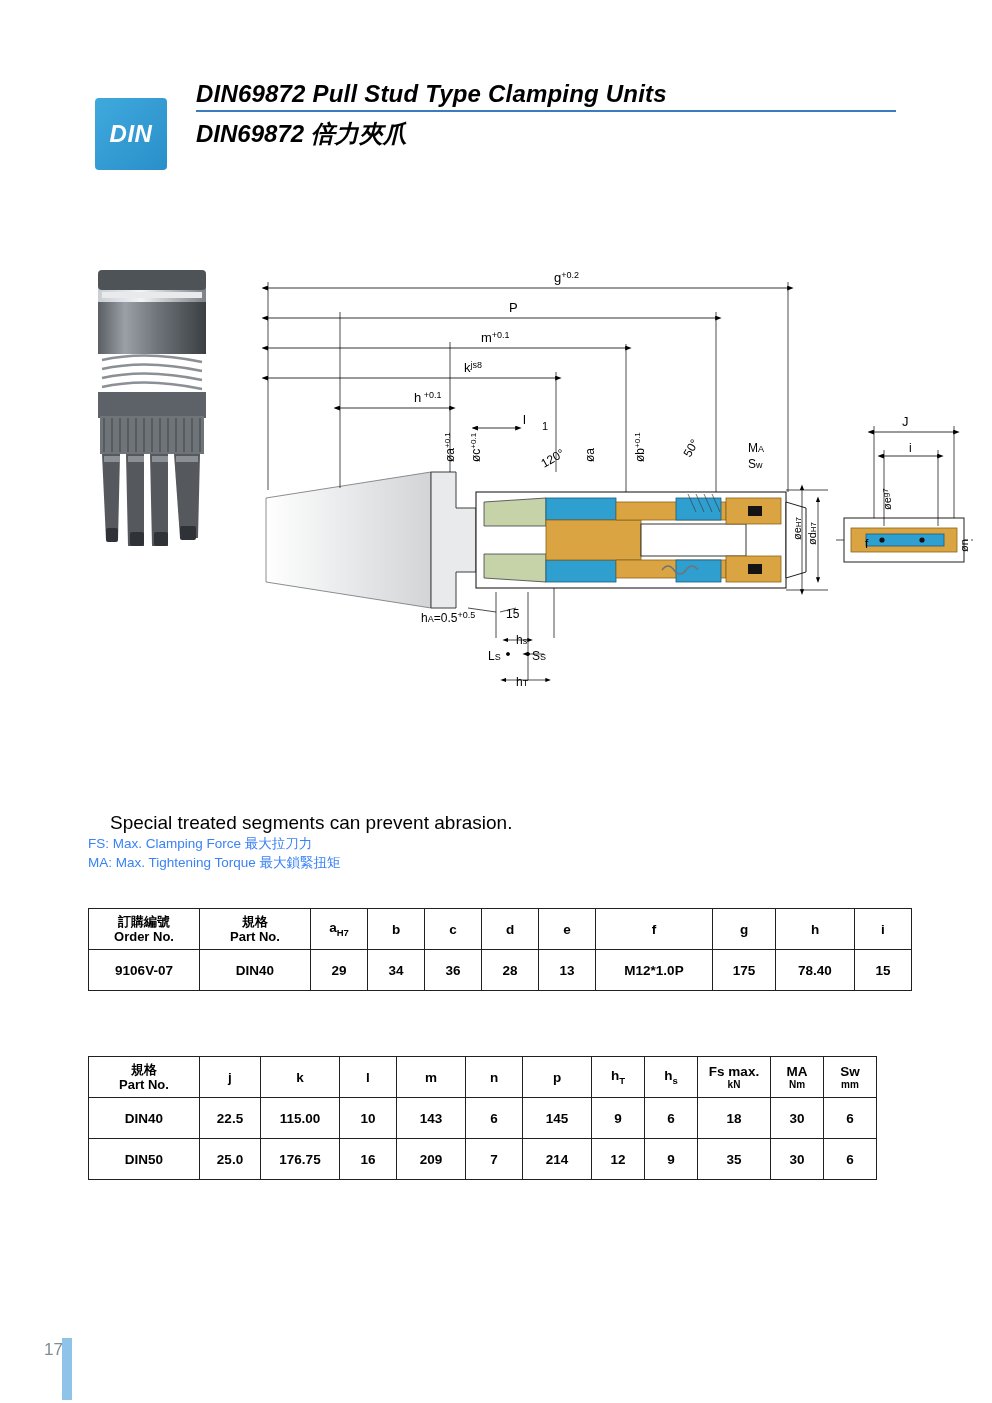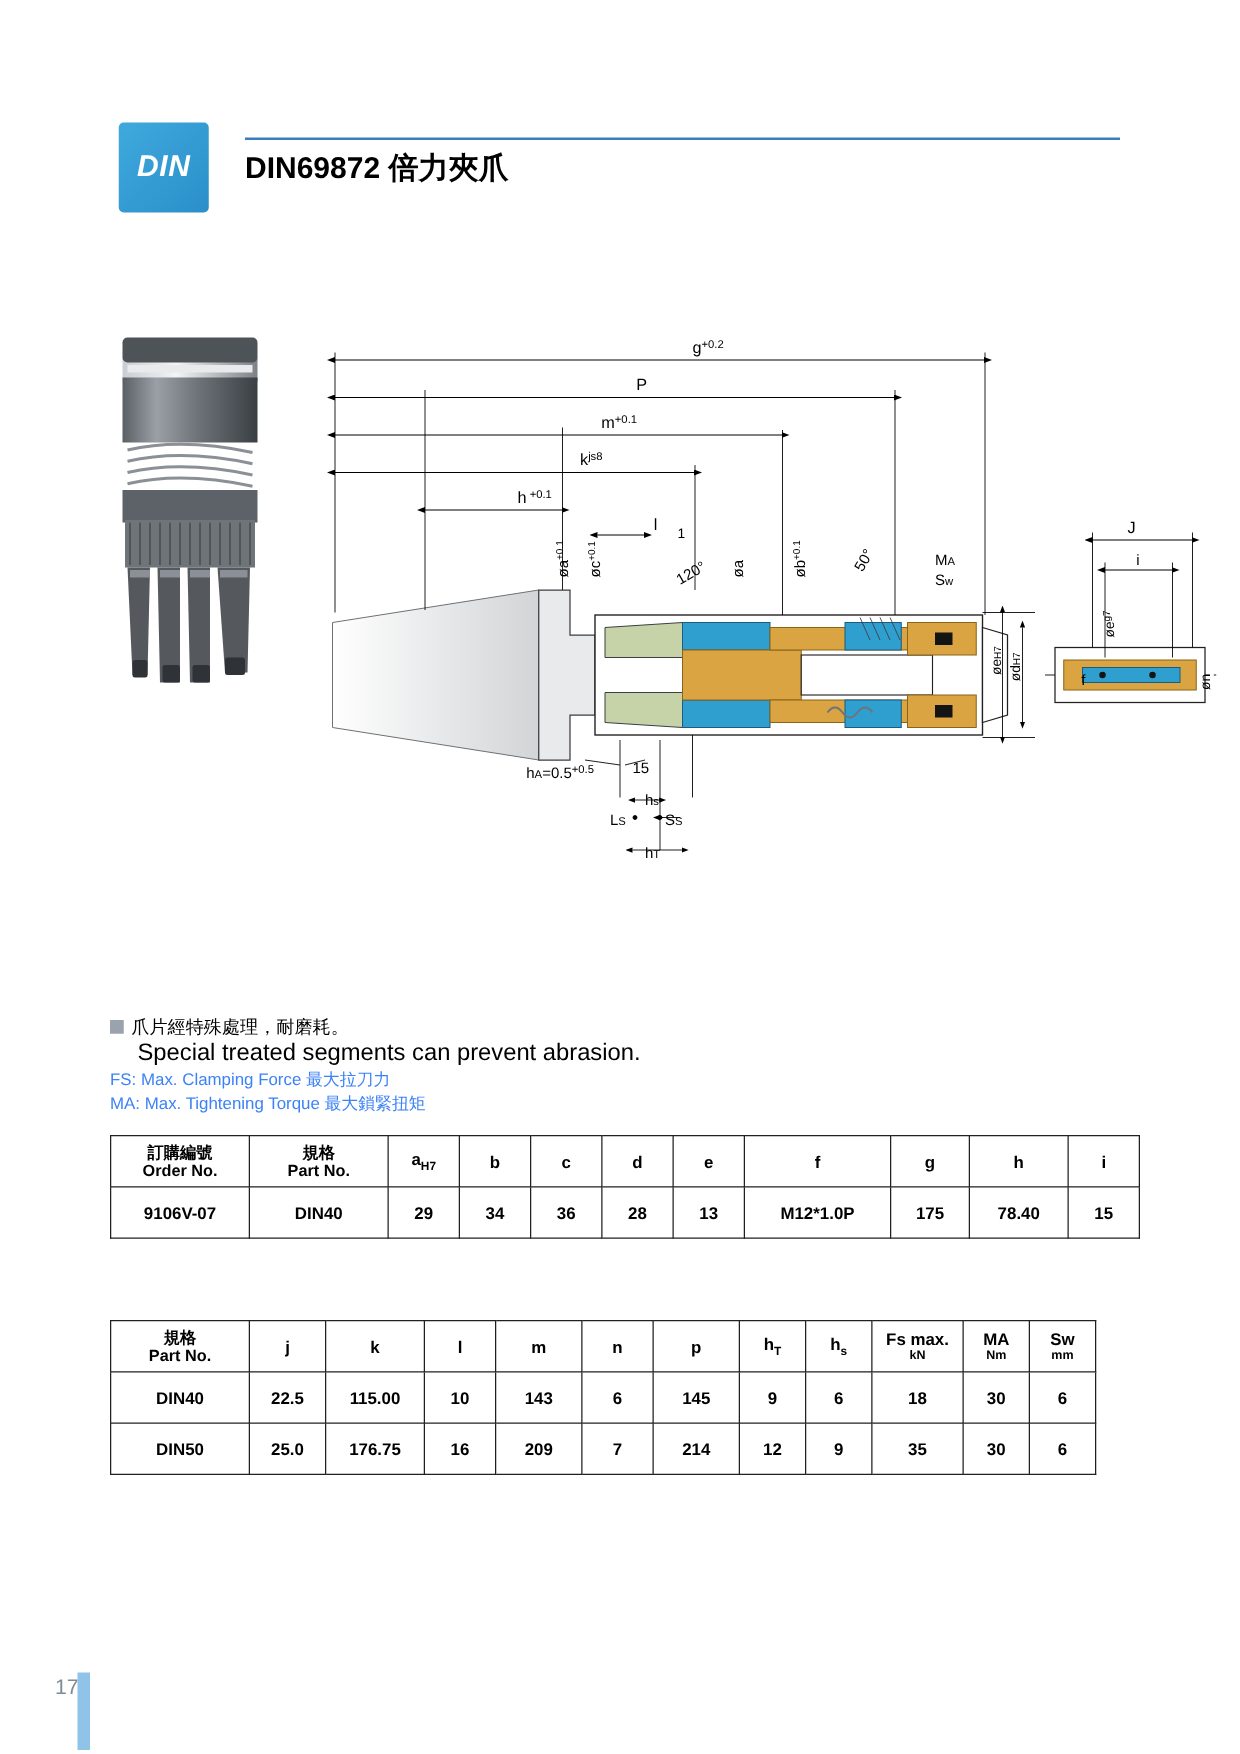--- a/index.html
+++ b/index.html
@@ -56,20 +56,21 @@
     left: 196px; top: 110px;
     width: 700px;
     height: 2px;
     background: #3b7bbf;
   }
   .title-cn {
     position: absolute;
     left: 196px; top: 118px;
     font-size: 24px;
     font-weight: bold;
+    font-style: italic;
     color: #000;
     white-space: nowrap;
   }
 
   
   .figure {
     position: absolute;
     left: 76px; top: 240px;
     width: 900px;
     height: 480px;
@@ -151,20 +152,21 @@
     background: #8fc4e8;
   }
 </style>
 </head>
 <body>
 
 <div class="header">
   <div class="din-badge">
     <div class="din-badge-text">DIN</div>
   </div>
+  <div class="title-en">DIN69872 Pull Stud Type Clamping Units</div>
   <div class="title-rule"></div>
   <div class="title-cn">DIN69872  倍力夾爪</div>
 </div>
 
 <div class="figure">
 <svg width="900" height="480" viewBox="0 0 900 480" xmlns="http://www.w3.org/2000/svg">
   <defs>
     <linearGradient id="photoBody" x1="0" y1="0" x2="1" y2="0">
       <stop offset="0%" stop-color="#5a5f64"></stop>
       <stop offset="25%" stop-color="#9aa0a6"></stop>
@@ -355,23 +357,20 @@
   <g stroke="#000" stroke-width="0.7" fill="none">
     <path d="M798 186 L798 278"></path>
     <path d="M878 186 L878 278"></path>
     <path d="M808 210 L808 286"></path>
     <path d="M862 210 L862 286"></path>
   </g>
 </svg>
 </div>
 
 <div class="notes">
-  <div class="note-cn">
-    <span class="note-bullet"></span><span>爪片經特殊處理，耐磨耗。</span>
-  </div>
   <div class="note-en">Special treated segments can prevent abrasion.</div>
   <div class="note-line">FS: Max. Clamping Force  最大拉刀力</div>
   <div class="note-line">MA: Max. Tightening Torque 最大鎖緊扭矩</div>
 </div>
 
 <table id="table1">
   <thead>
     <tr>
       <th style="width:110px" class="hdr-2line">
         <span class="l1">訂購編號</span>

